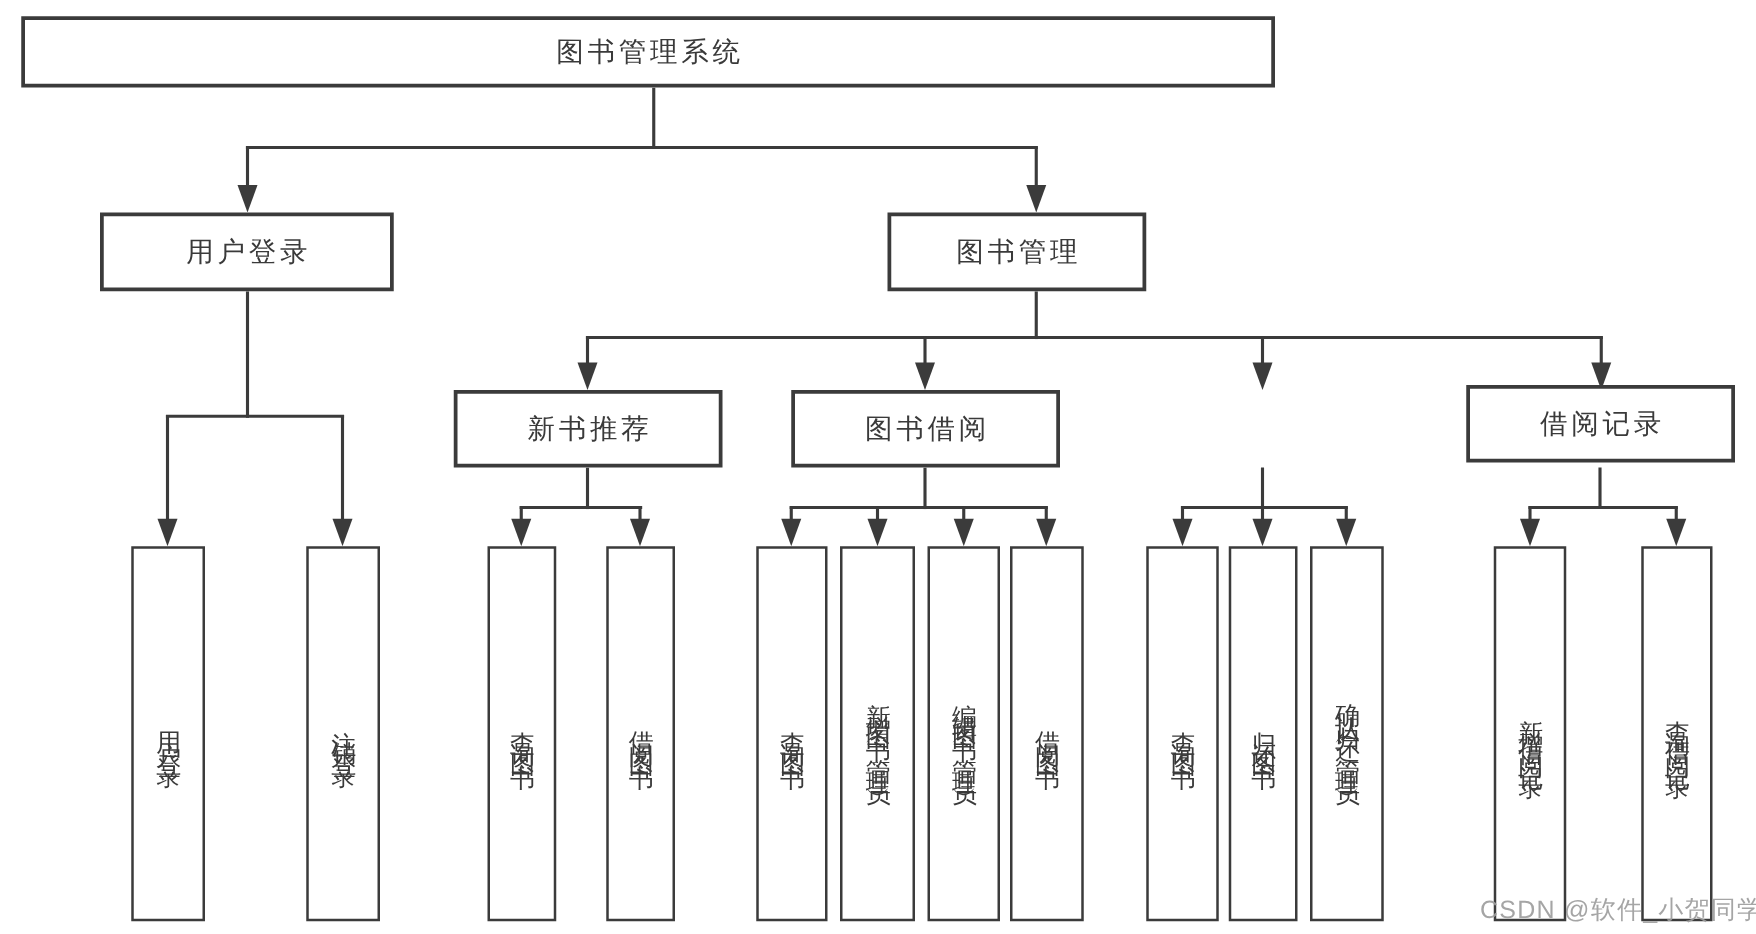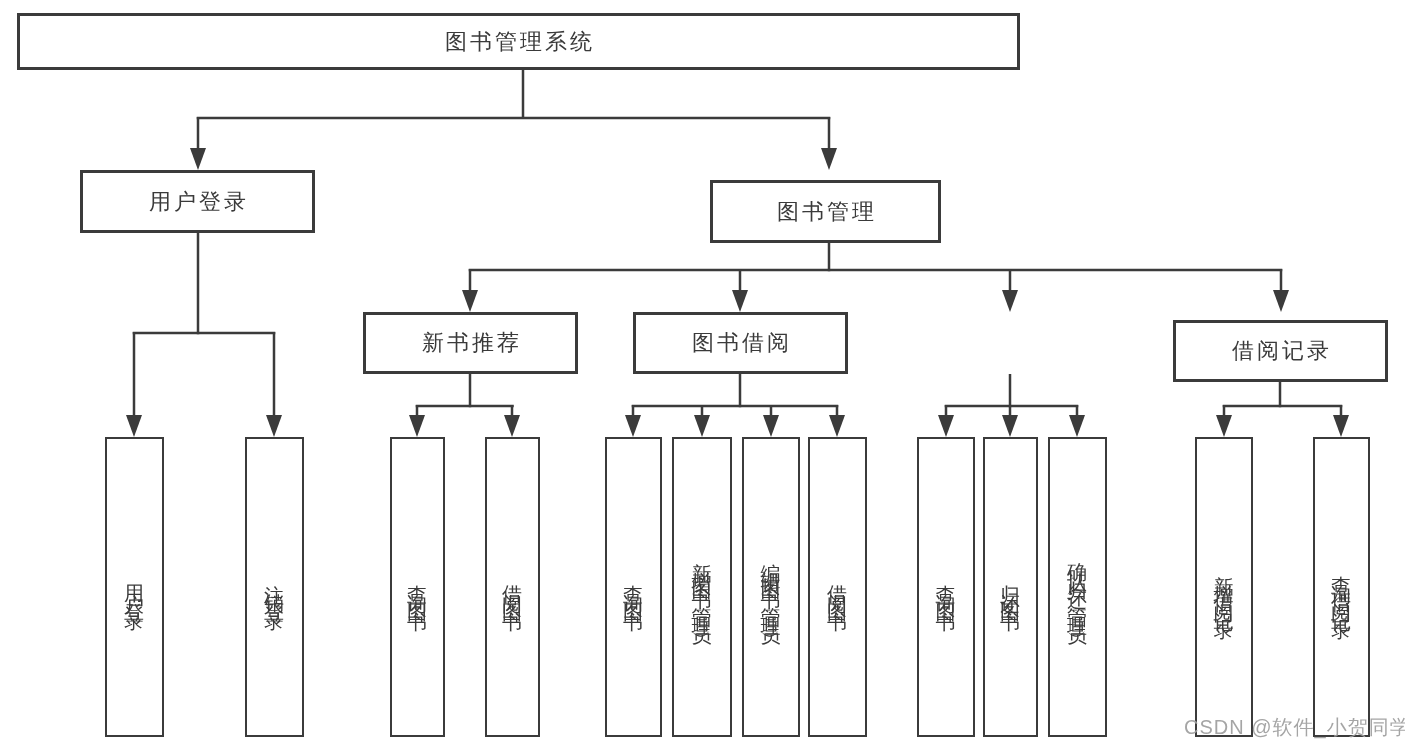--- a/index.html
+++ b/index.html
@@ -39,25 +39,25 @@
     writing-mode: vertical-rl;
     text-orientation: mixed;
     font-size: 20px;
     letter-spacing: 9px;
     color: #3a3a3a;
     line-height: 1;
   }
   
   .b-root  { left: 17px;   top: 13px;  width: 1003px; height: 57px; }
   .b-login { left: 80px;   top: 170px; width: 235px;  height: 63px; }
-  .b-mgmt  { left: 710px;  top: 180px; width: 231px;  height: 63px; }
+  .b-mgmt  { left: 710px;  top: 170px; width: 207px;  height: 63px; }
   .b-g0 { left: 363px;  top: 312px; width: 215px; height: 62px; }
   .b-g1 { left: 633px;  top: 312px; width: 215px; height: 62px; }
   .b-g2 { left: 903px;  top: 312px; width: 215px; height: 62px; }
-  .b-g3 { left: 1173px; top: 320px; width: 215px; height: 62px; }
+  .b-g3 { left: 1173px; top: 308px; width: 215px; height: 62px; }
   .leaf { top: 437px; height: 300px; }
   .b-l0  { left: 105px;  width: 59px; }
   .b-l1  { left: 245px;  width: 59px; }
   .b-l2  { left: 390px;  width: 55px; }
   .b-l3  { left: 485px;  width: 55px; }
   .b-l4  { left: 605px;  width: 57px; }
   .b-l5  { left: 672px;  width: 60px; }
   .b-l6  { left: 742px;  width: 58px; }
   .b-l7  { left: 808px;  width: 59px; }
   .b-l8  { left: 917px;  width: 58px; }

